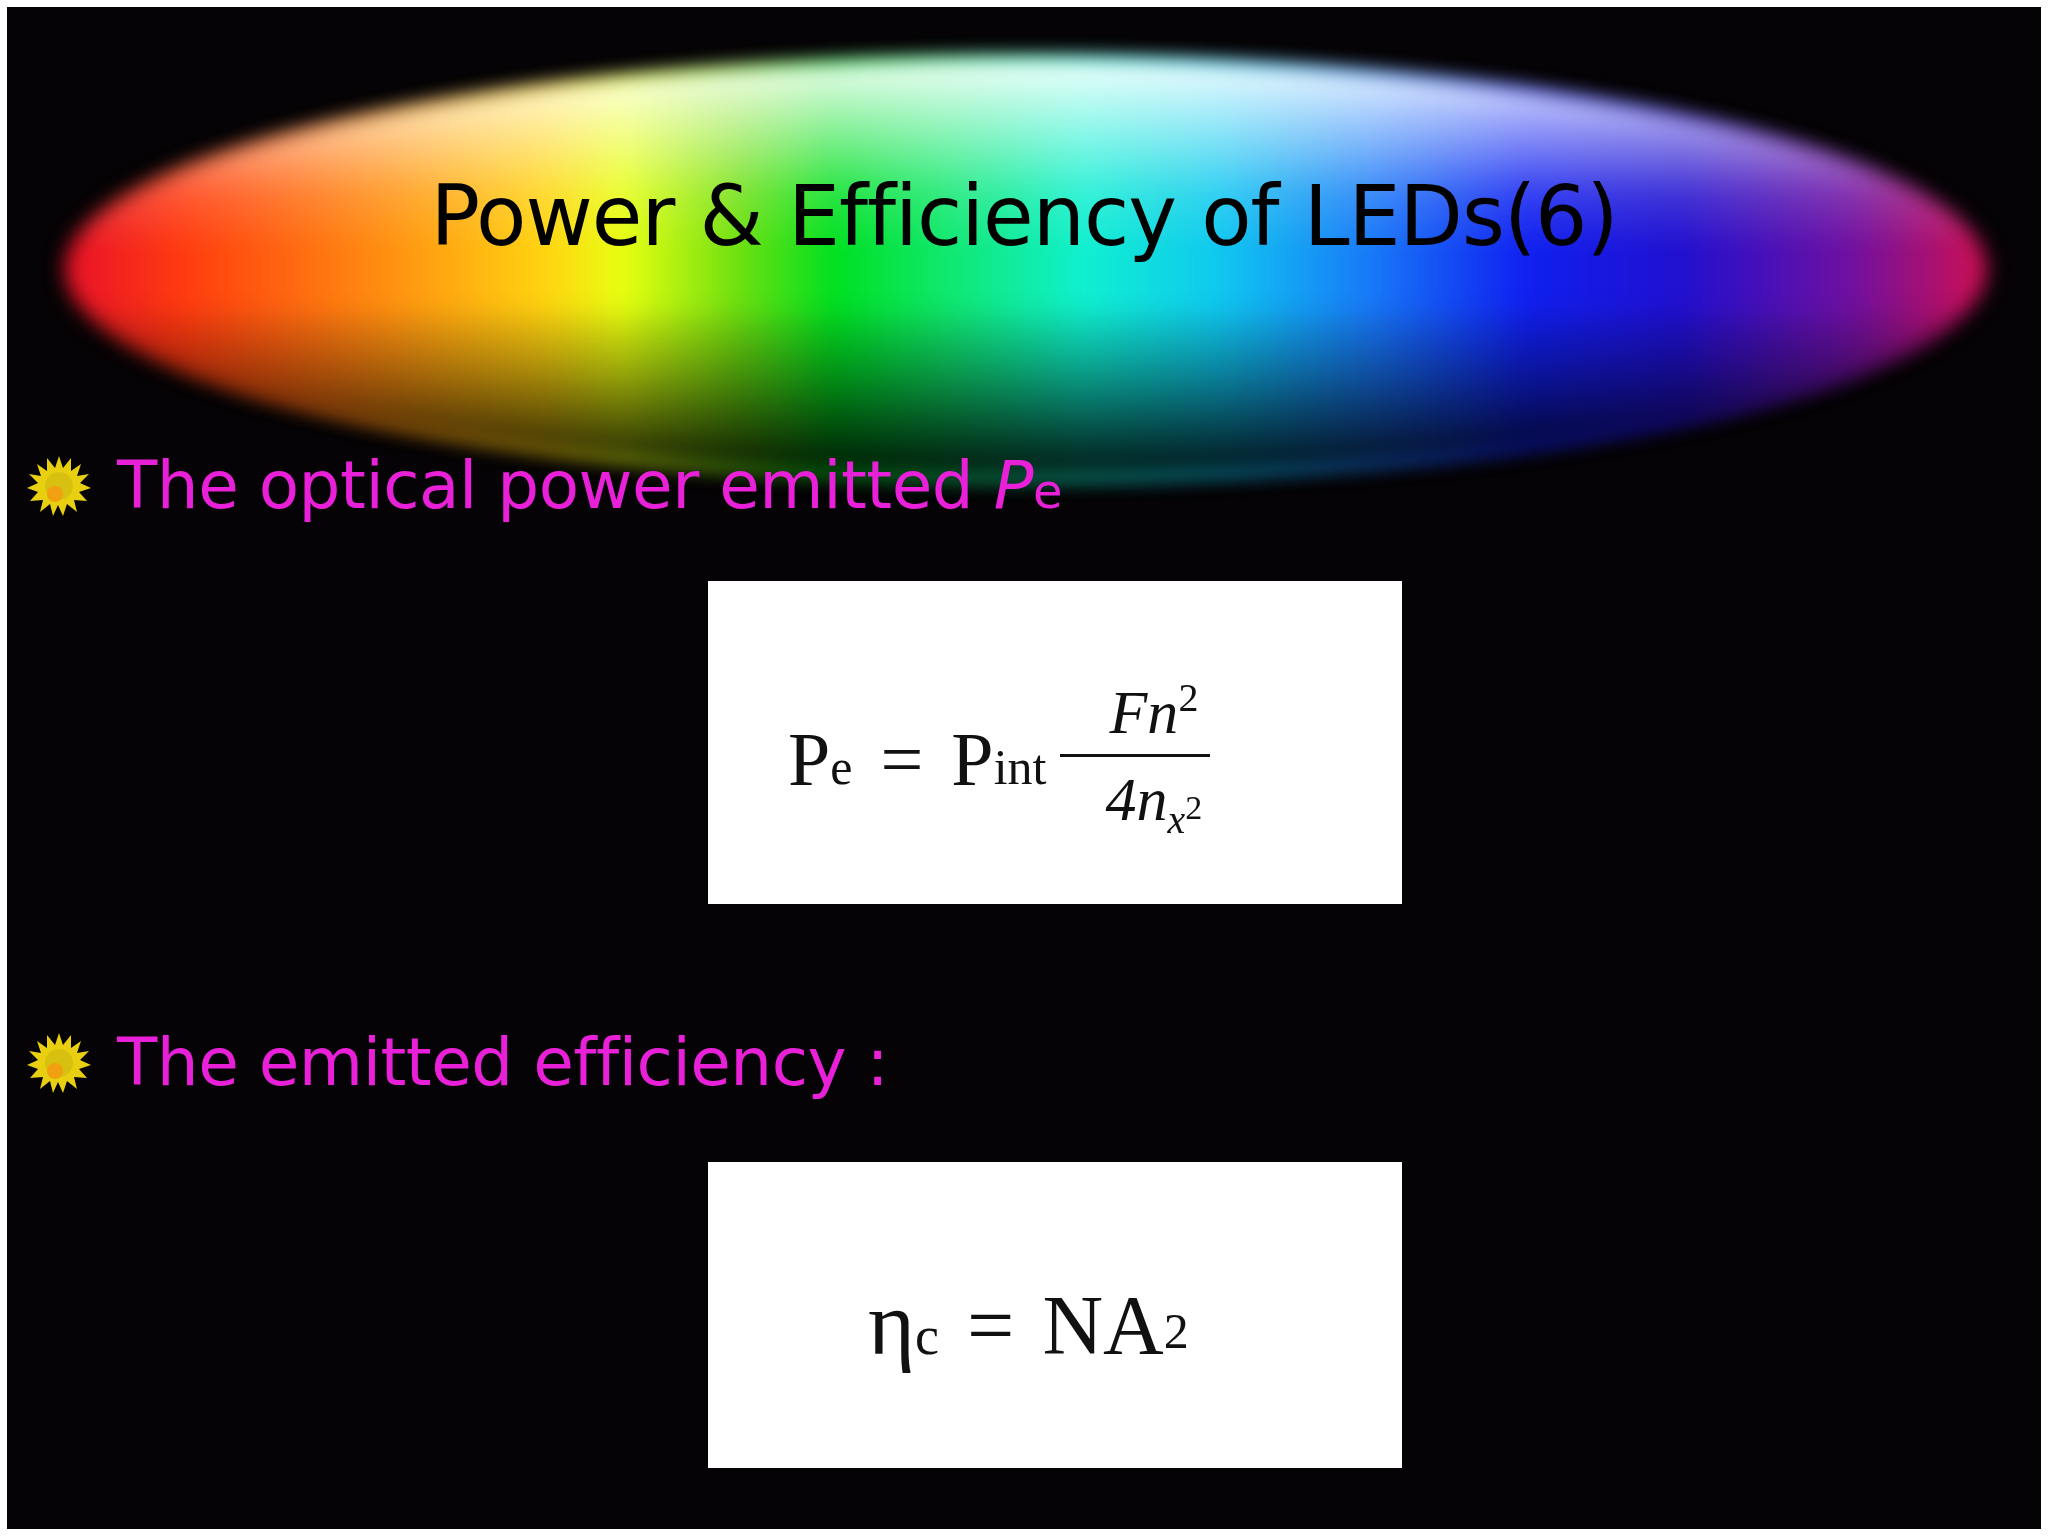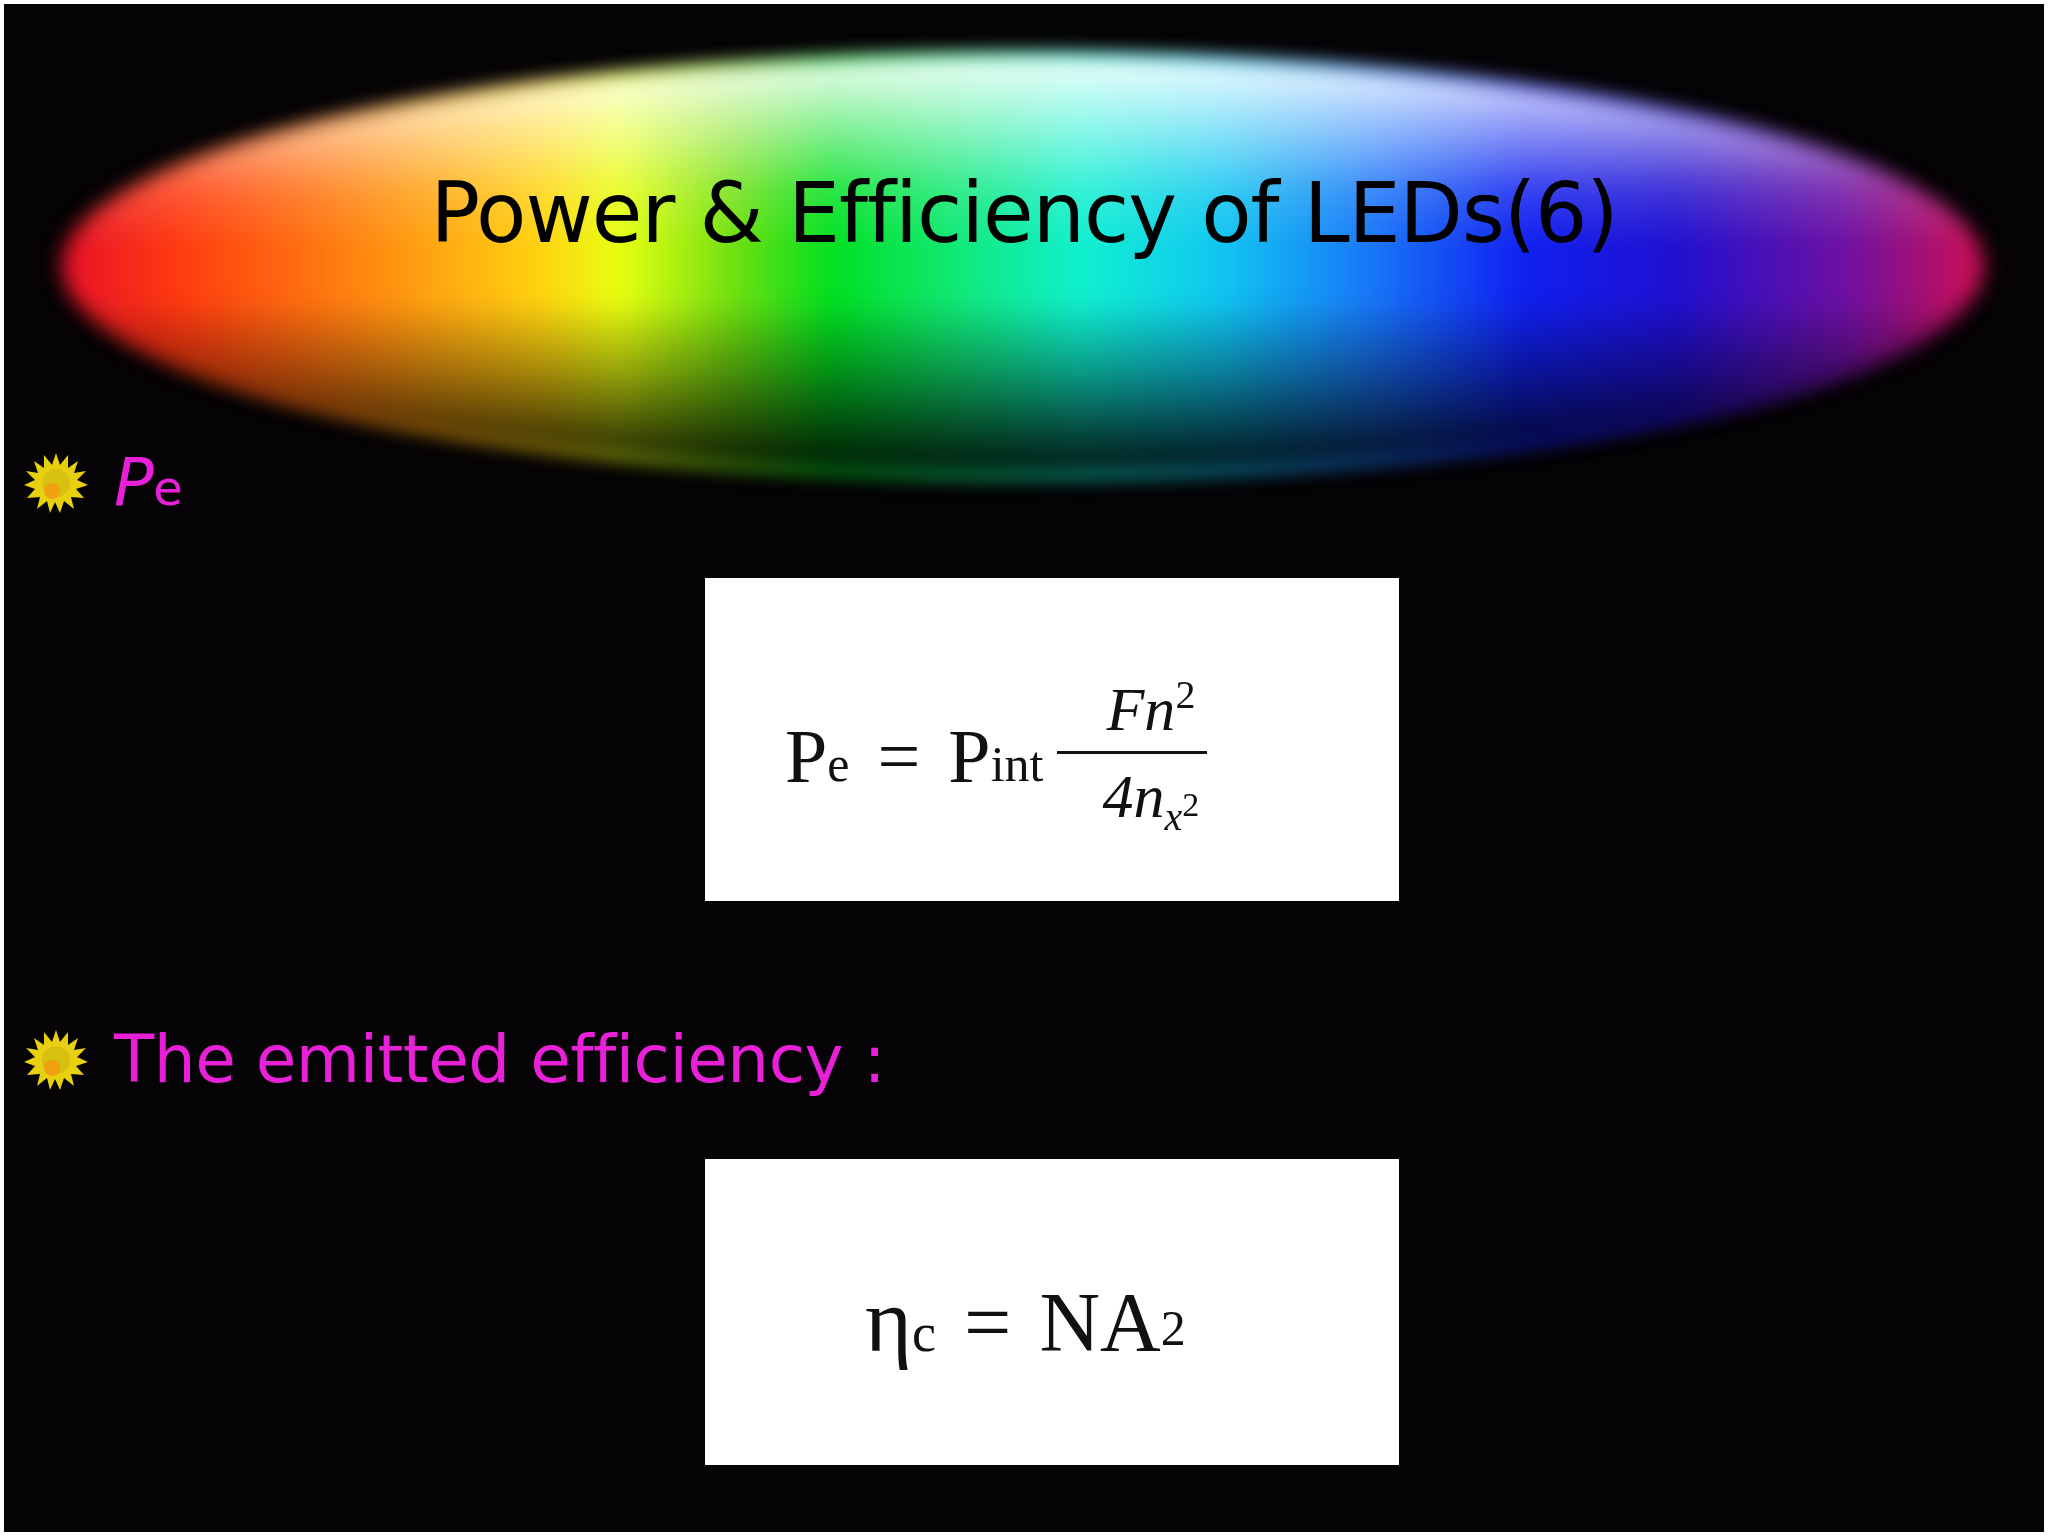--- a/index.html
+++ b/index.html
@@ -4,21 +4,21 @@
 <style>
   html, body { margin: 0; padding: 0; }
   body {
     width: 2048px; height: 1536px; overflow: hidden;
     background: #050305;
     font-family: "DejaVu Sans", "Liberation Sans", sans-serif;
   }
   .slide {
     position: relative; width: 2048px; height: 1536px;
     box-sizing: border-box;
-    border: 4px solid #ffffff;
+    border: 7px solid #ffffff;
     background: #050305;
     overflow: hidden;
   }
   .ellipse {
     position: absolute;
     left: 58px; top: 52px; width: 1922px; height: 420px;
     border-radius: 50%;
     background: linear-gradient(90deg,
       #e8102a 0%, #ff3a10 6%, #ff8a10 16%, #ffd410 25%, #e8ff10 29%,
       #6fe010 35%, #00e020 40%, #10e870 46%, #10f0d0 53%, #10c8f0 60%,
@@ -95,20 +95,21 @@
   </div>
 
   <div class="bullet-row b1">
     <div class="star">
       <svg viewBox="0 0 64 64">
         <polygon fill="#e8d010" points="32,2 36,14 44,4 44,17 54,10 50,22 62,20 53,29 64,34 52,38 60,47 47,46 50,58 40,50 36,62 31,51 26,62 23,50 13,58 16,46 3,47 11,38 0,34 11,29 2,20 14,22 10,10 20,17 20,4 28,14"></polygon>
         <circle cx="32" cy="32" r="14" fill="#d8c010"></circle>
         <circle cx="28" cy="40" r="8" fill="#f0a010"></circle>
       </svg>
     </div>
+    <span style="white-space:pre">The optical power emitted </span>
     <span class="pe-sym"><span>P</span><span class="pe-sub">e</span></span>
   </div>
 
   <div class="formula-box fbox1">
     <div class="f1">
       <span>P</span>
         <span class="sub">e</span>
       <span class="eq">=</span>
       <span>P</span>
         <span class="sub">int</span>

